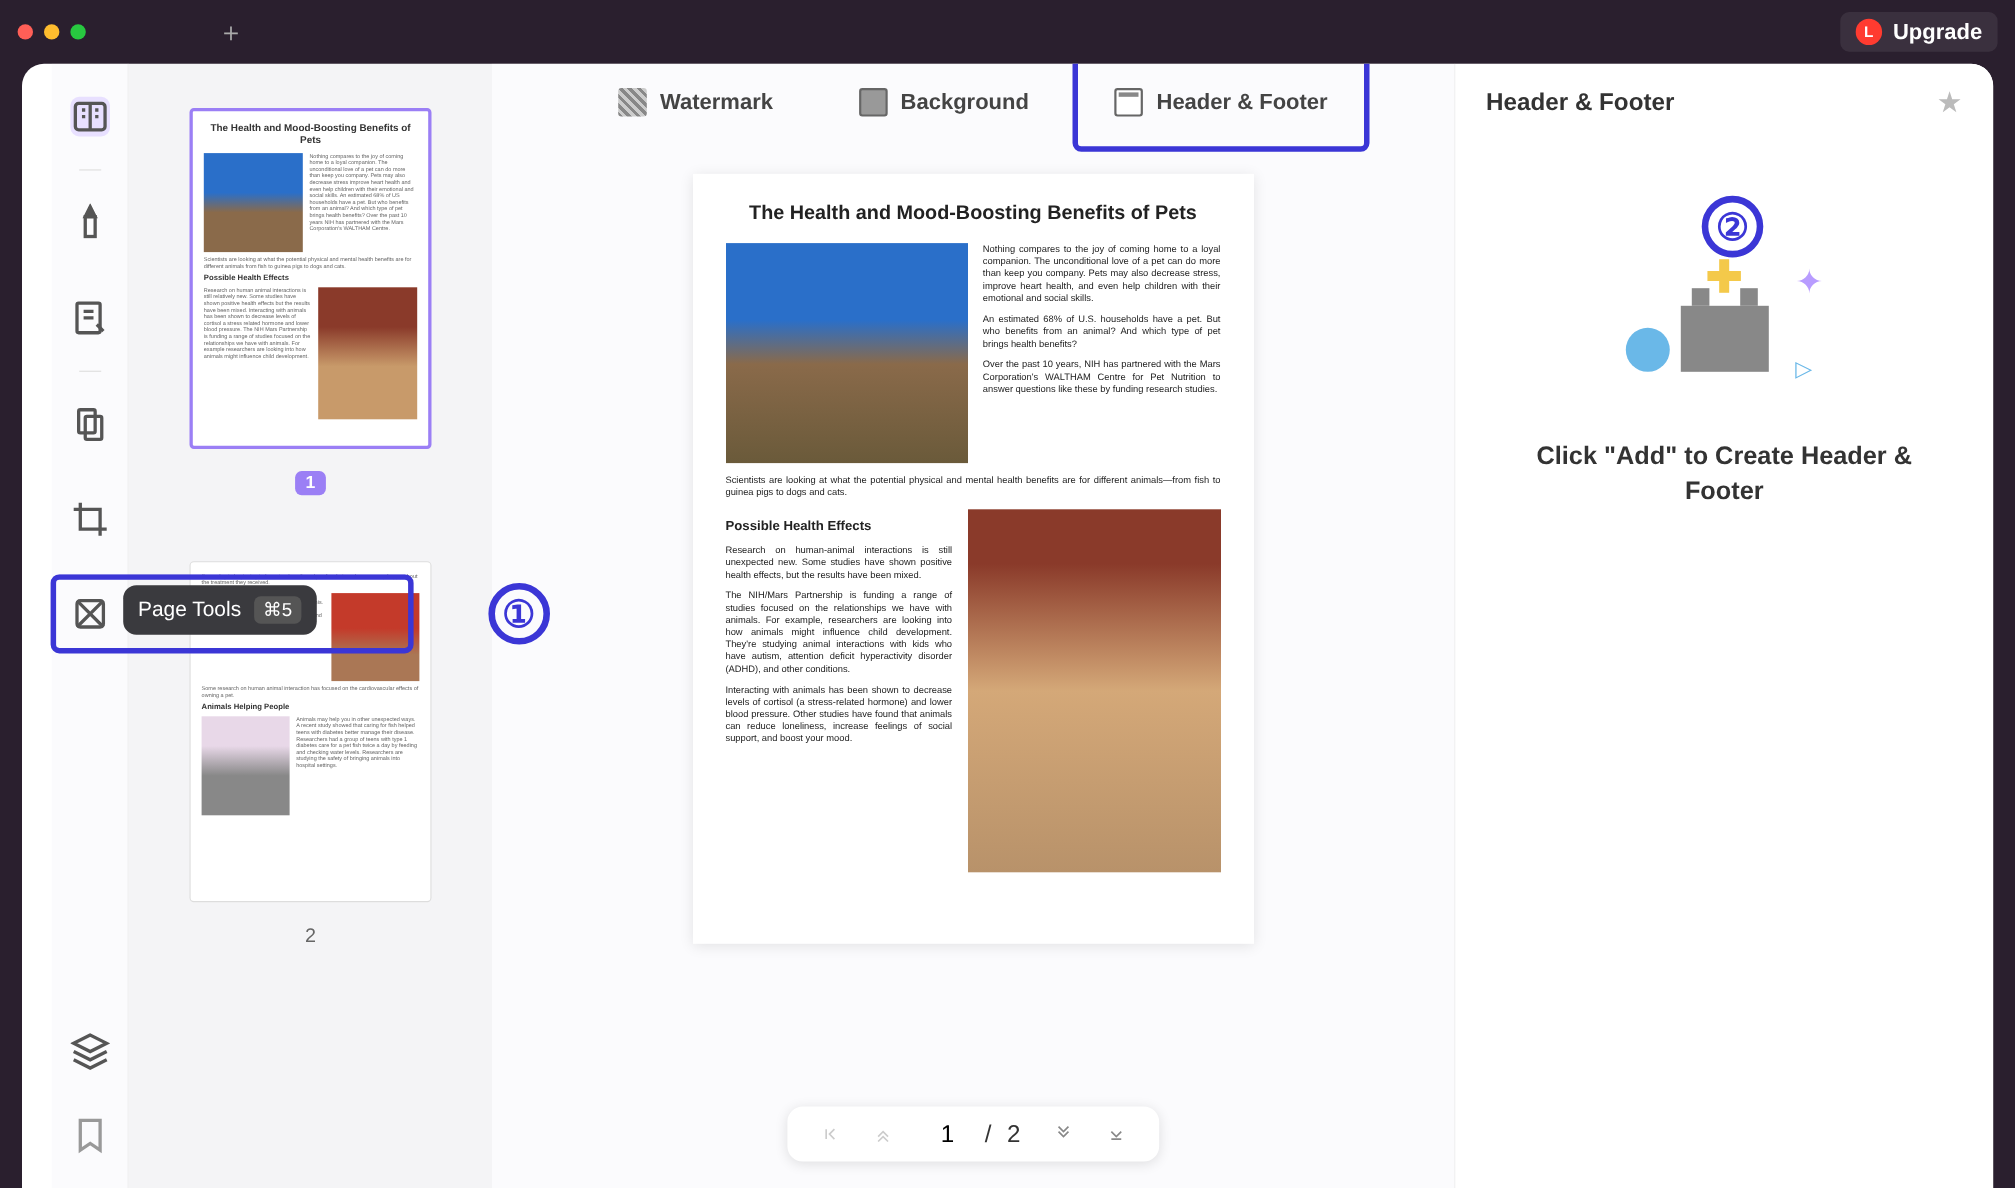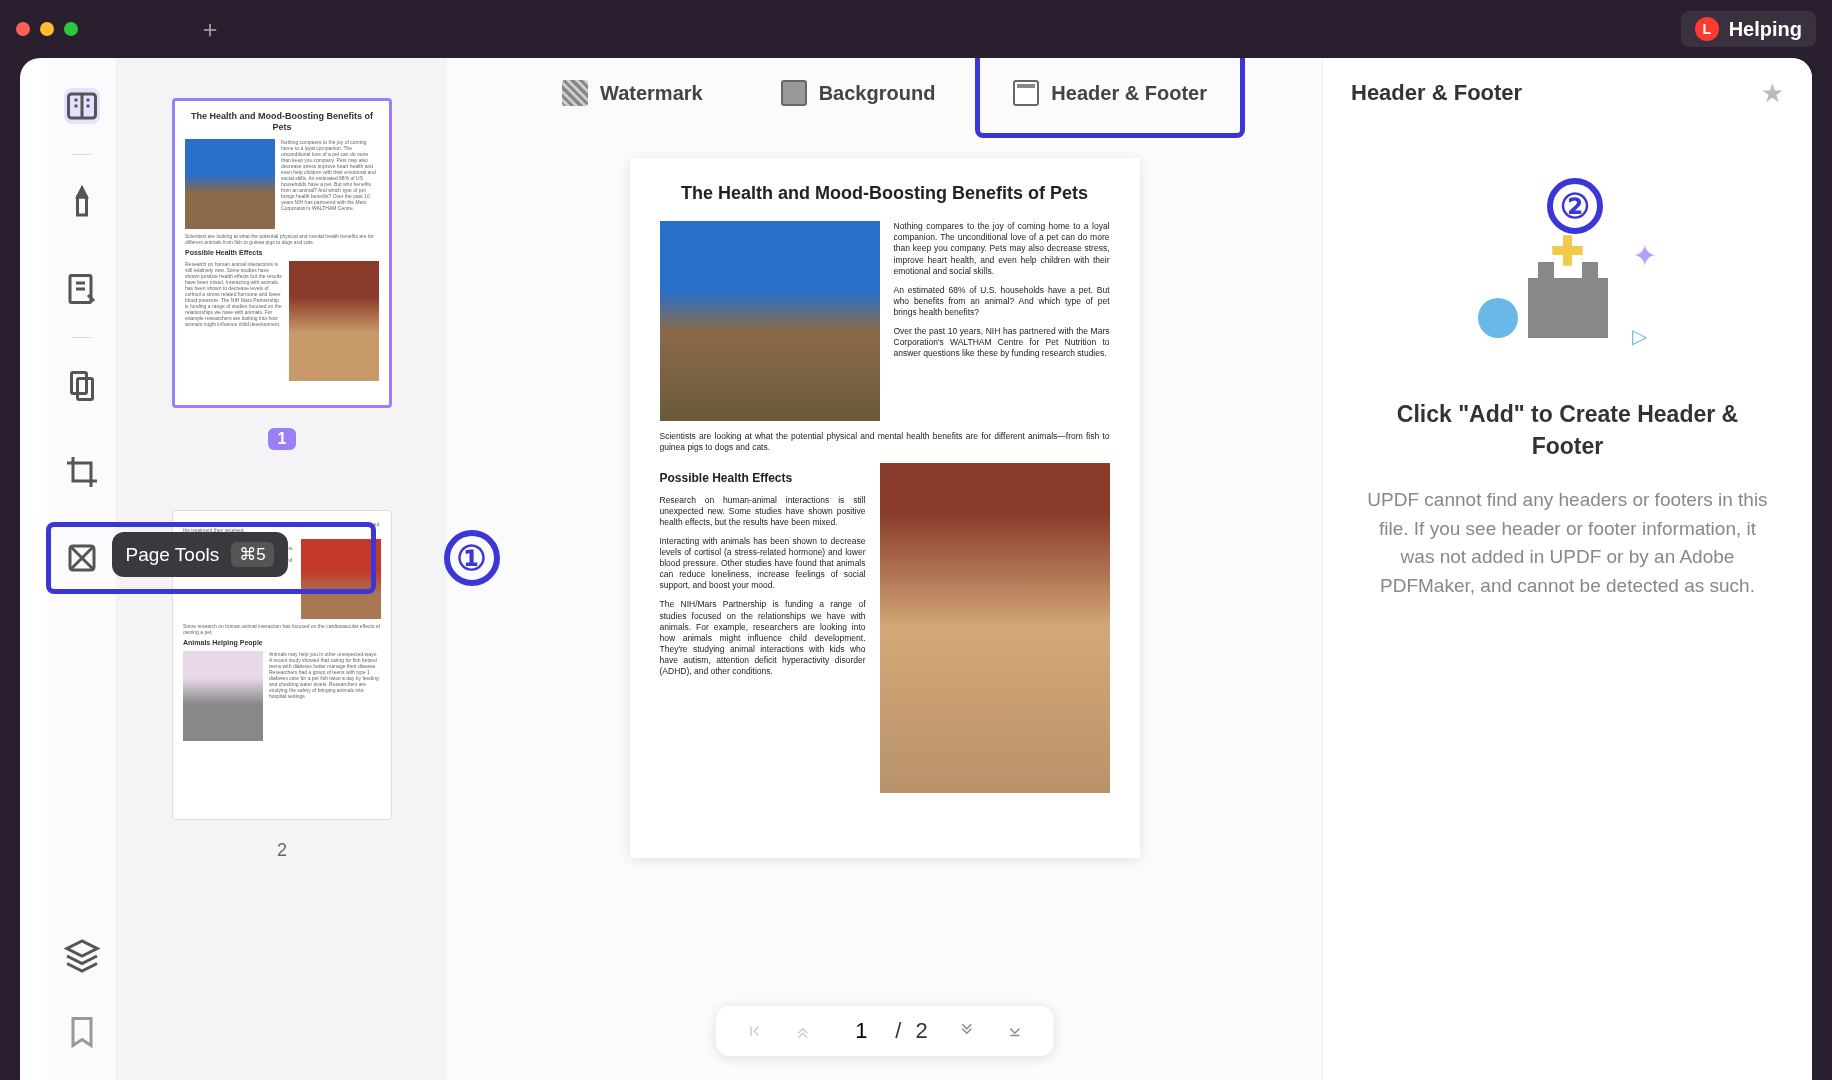--- a/index.html
+++ b/index.html
@@ -100,21 +100,21 @@
 <div class="titlebar">
   <div class="traffic-lights">
     <div class="traffic-light tl-red"></div>
     <div class="traffic-light tl-yellow"></div>
     <div class="traffic-light tl-green"></div>
   </div>
   <div class="plus-tab">＋</div>
   <div class="spacer"></div>
   <div class="upgrade">
     <div class="upgrade-badge">L</div>
-    <div class="upgrade-text">Helping</div>
+    <div class="upgrade-text">Upgrade</div>
   </div>
 </div>
 
 <div class="app-window">
 
   <div class="left-rail">
     <div class="rail-icon active">
       <svg viewBox="0 0 24 24" fill="none" stroke="#555" stroke-width="2">
           <rect x="3" y="4" width="18" height="16" rx="2"></rect>
           <path d="M12 4v16M7 8h2M7 12h2M15 8h2M15 12h2"></path>
@@ -229,22 +229,22 @@
             <p>Nothing compares to the joy of coming home to a loyal companion. The unconditional love of a pet can do more than keep you company. Pets may also decrease stress, improve heart health, and even help children with their emotional and social skills.</p>
             <p>An estimated 68% of U.S. households have a pet. But who benefits from an animal? And which type of pet brings health benefits?</p>
             <p>Over the past 10 years, NIH has partnered with the Mars Corporation's WALTHAM Centre for Pet Nutrition to answer questions like these by funding research studies.</p>
           </div>
         </div>
         <div class="doc-span">Scientists are looking at what the potential physical and mental health benefits are for different animals—from fish to guinea pigs to dogs and cats.</div>
         <div class="doc-section">
           <div class="doc-text">
             <div class="doc-subtitle">Possible Health Effects</div>
             <p>Research on human-animal interactions is still unexpected new. Some studies have shown positive health effects, but the results have been mixed.</p>
+            <p>The NIH/Mars Partnership is funding a range of studies focused on the relationships we have with animals. For example, researchers are looking into how animals might influence child development. They're studying animal interactions with kids who have autism, attention deficit hyperactivity disorder (ADHD), and other conditions.</p>
             <p>Interacting with animals has been shown to decrease levels of cortisol (a stress-related hormone) and lower blood pressure. Other studies have found that animals can reduce loneliness, increase feelings of social support, and boost your mood.</p>
-            <p>The NIH/Mars Partnership is funding a range of studies focused on the relationships we have with animals. For example, researchers are looking into how animals might influence child development. They're studying animal interactions with kids who have autism, attention deficit hyperactivity disorder (ADHD), and other conditions.</p>
           </div>
           <div class="doc-img dog-img"></div>
         </div>
       </div>
     </div>
 
     <div class="pager">
       <div class="pager-btn disabled">
         <svg width="18" height="18" viewBox="0 0 24 24" fill="none" stroke="currentColor" stroke-width="2">
             <path d="M17 18l-6-6 6-6M7 6v12"></path>
@@ -280,17 +280,16 @@
     </div>
     <div class="panel-body">
       <div class="panel-illustration">
         <div class="illus-plus">✚</div>
         <div class="illus-star">✦</div>
         <div class="illus-circle"></div>
         <div class="illus-box"></div>
         <div class="illus-tri">▷</div>
       </div>
       <div class="panel-heading">Click "Add" to Create Header &amp; Footer</div>
-      <div class="panel-desc">UPDF cannot find any headers or footers in this file. If you see header or footer information, it was not added in UPDF or by an Adobe PDFMaker, and cannot be detected as such.</div>
     </div>
   </div>
 
 </div>
 
 </body></html>

